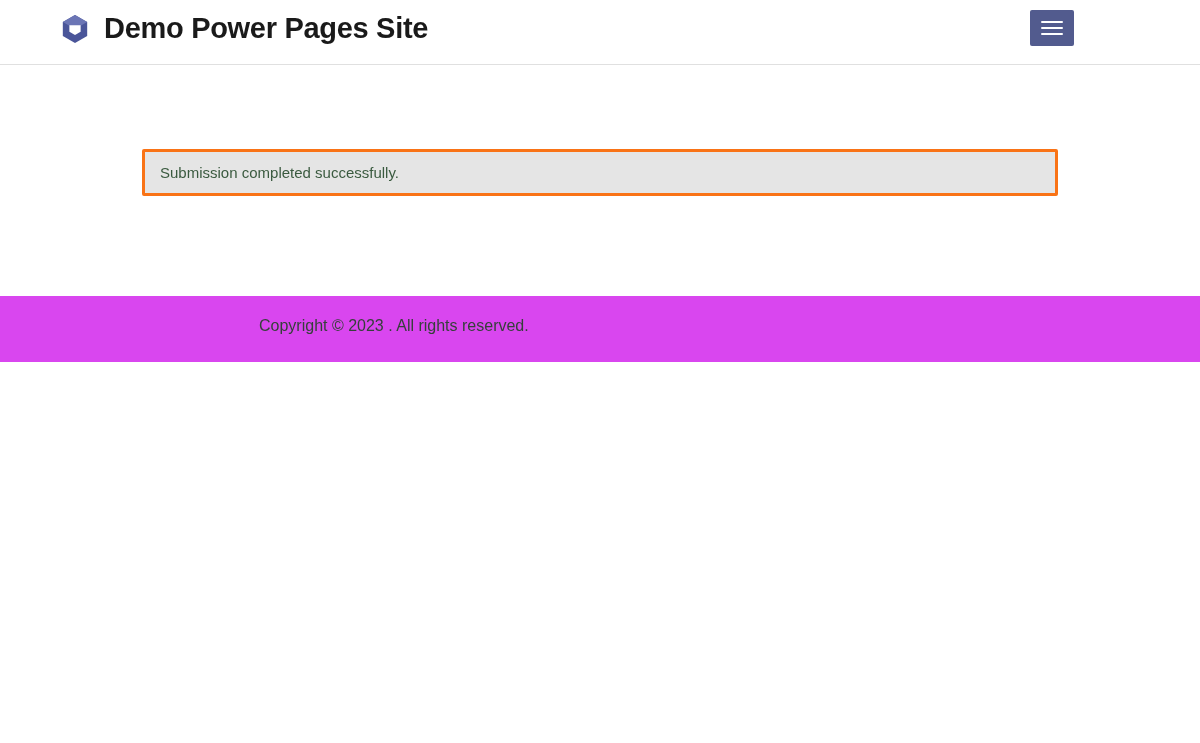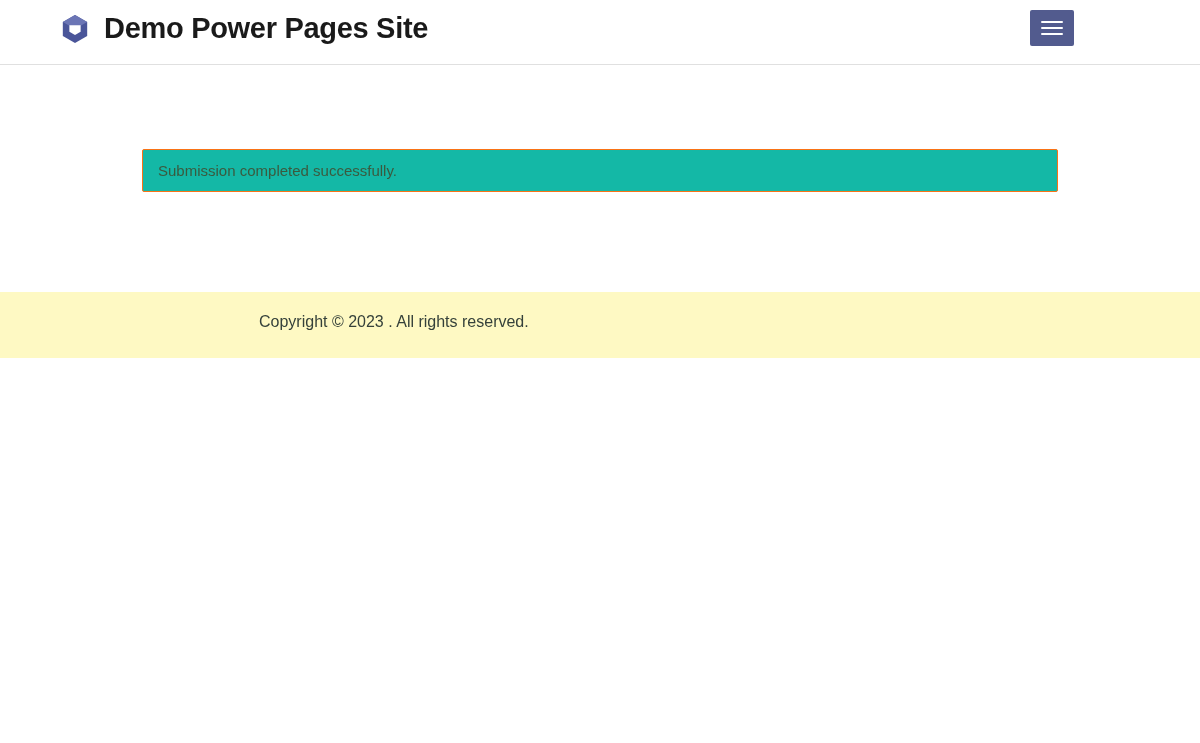--- a/index.html
+++ b/index.html
@@ -66,29 +66,29 @@
       border-radius: 1px;
     }
     .main-content {
       padding: 84px 0 100px 0;
     }
     .container {
       max-width: 916px;
       margin: 0 auto;
     }
     .alert-success {
-      background: #14b8a6;
-      border: 1px solid #f97316;
+      background: #e5e5e5;
+      border: 3px solid #f97316;
       border-radius: 2px;
       padding: 12px 15px;
       color: #3a5a3f;
       font-size: 15px;
     }
     .footer {
-      background: #fef9c3;
+      background: #d946ef;
       padding: 21px 0 27px 16px;
     }
     .footer-text {
       max-width: 950px;
       margin: 0 auto;
       padding-left: 126px;
       color: #35413a;
       font-size: 16px;
     }
   </style>

